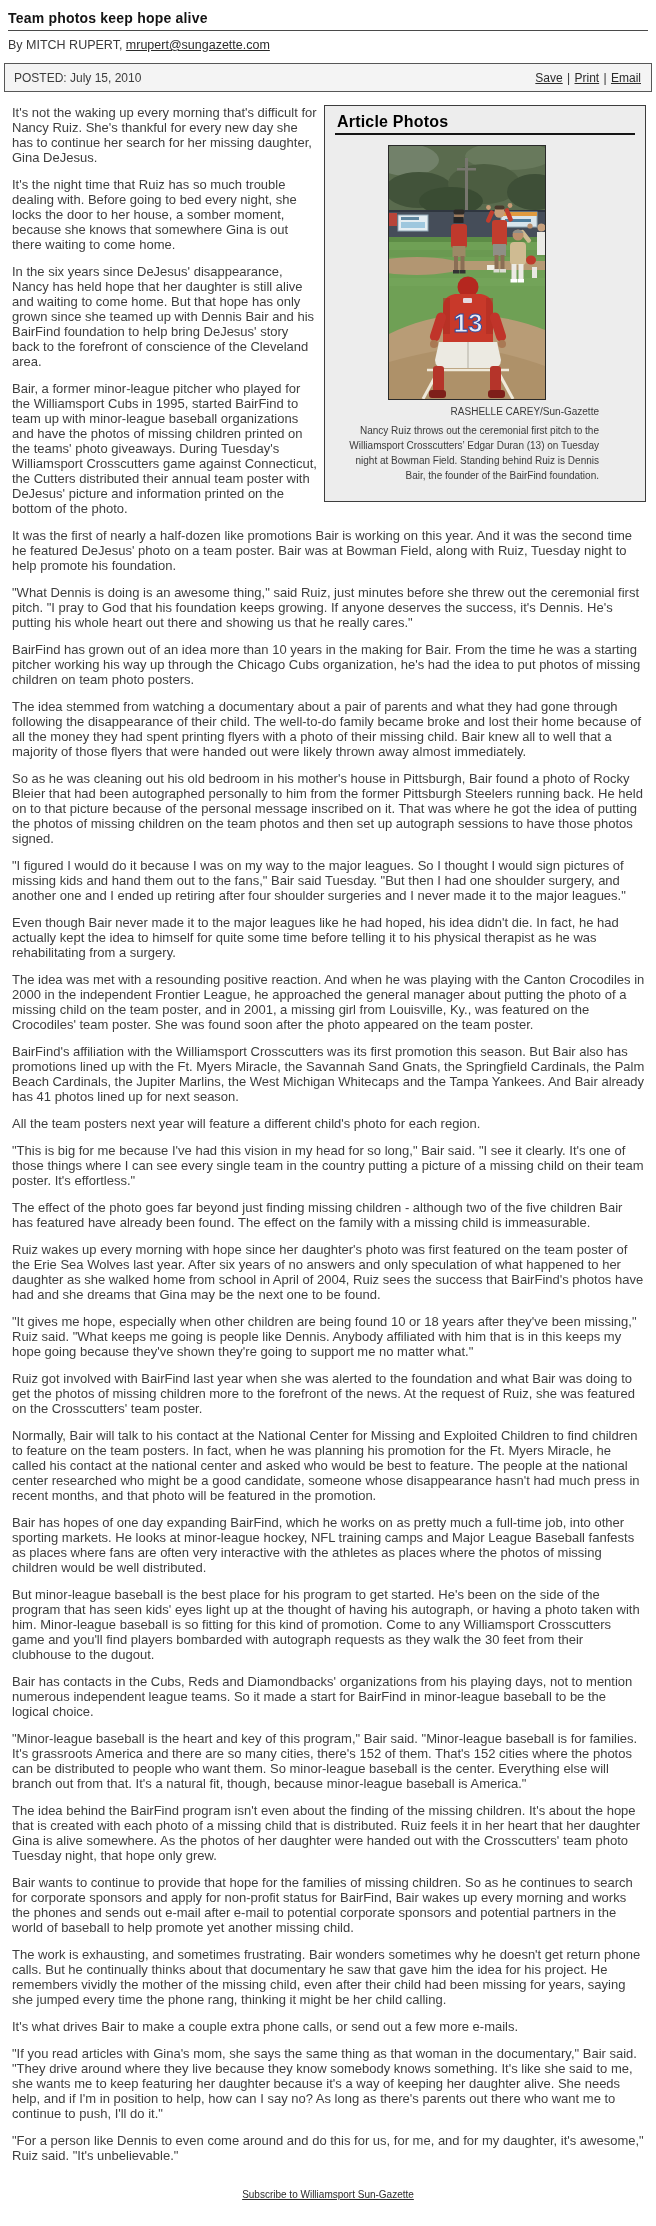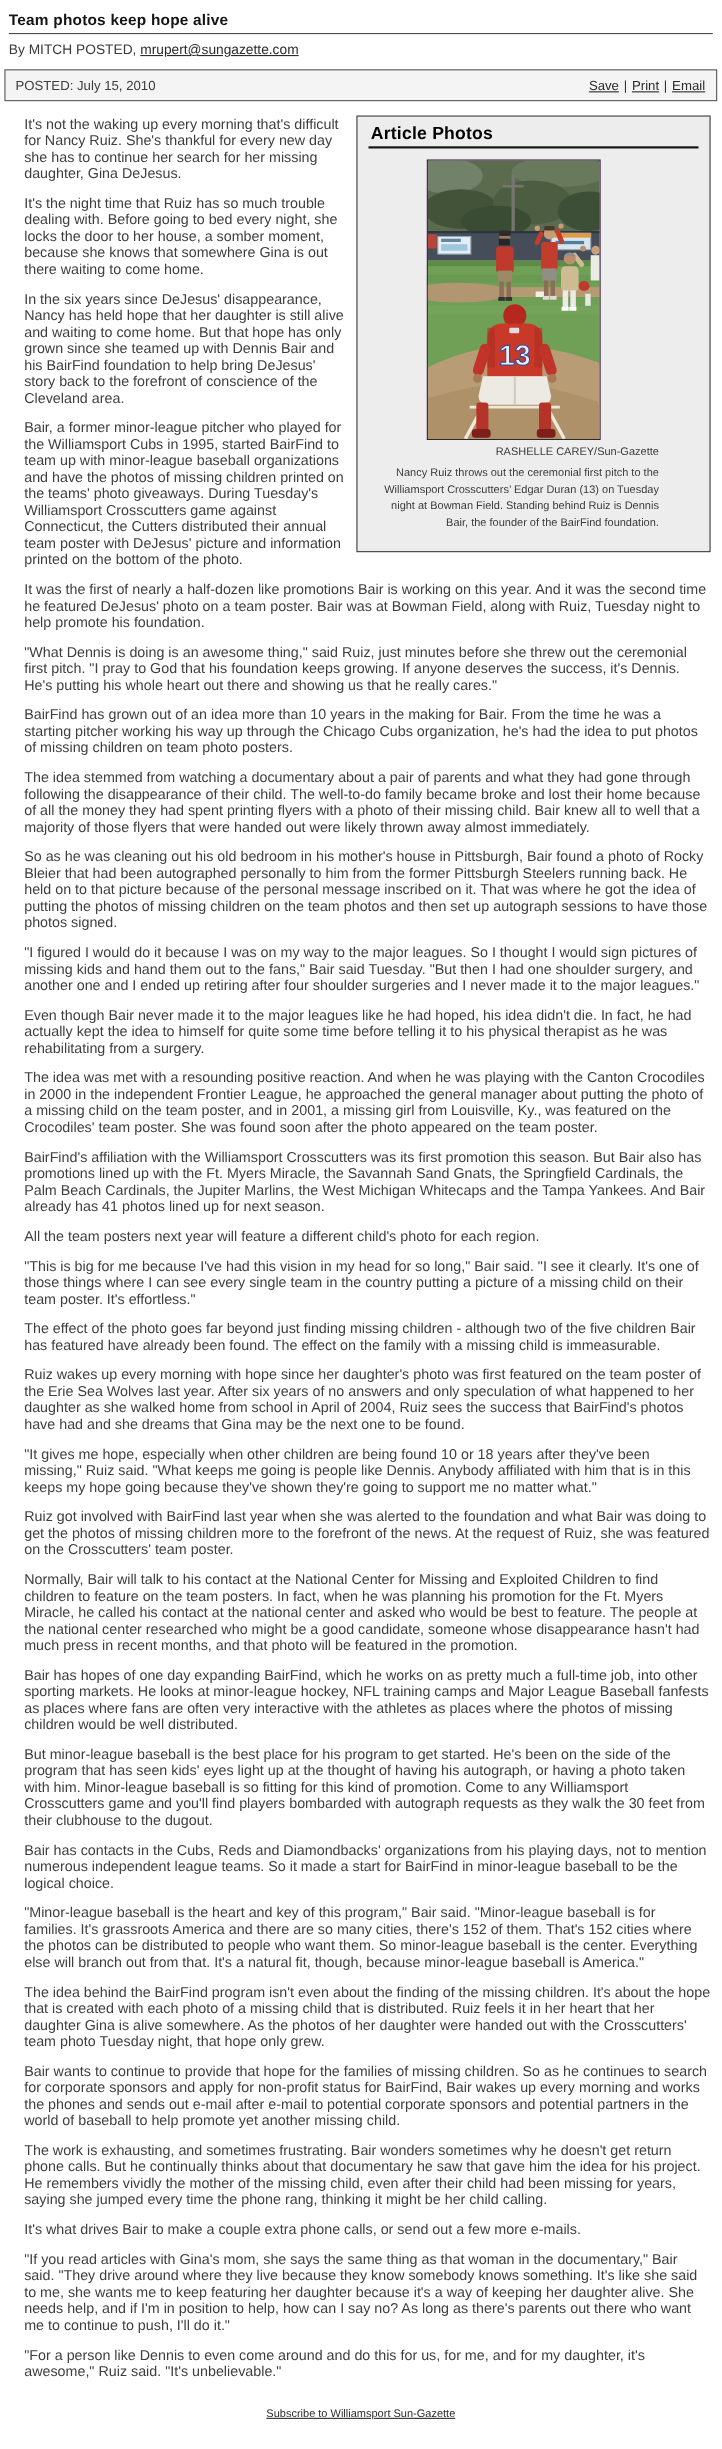--- a/index.html
+++ b/index.html
@@ -25,21 +25,21 @@
     display:flex;justify-content:space-between;align-items:center;
     border:1px solid #575757;background:#f4f4f4;
     height:27px;padding:0 9px;margin:0 1px;
     font-size:12px;
   }
   .posted-label{color:#3c3c3c;}
   .post-actions{white-space:nowrap;color:#333;}
   .post-actions a{margin:0 1px;}
 
   
-  .article{margin:13px 7px 0 19px;font-size:13px;line-height:15px;color:#3e3e3e;}
+  .article{margin:13px 7px 0 9px;font-size:13px;line-height:15px;color:#3e3e3e;}
   .article p.para{margin:0 0 12px 0;}
 
   
   .photo-box{
     float:right;
     width:300px;
     border:1px solid #3d3d3d;
     background:#ededed;
     padding:6px 10px 18px 10px;
     margin:0 0 12px 6px;
@@ -67,21 +67,21 @@
   .subscribe{text-align:center;margin:26px 0 0 0;font-size:10px;}
 </style>
 </head>
 <body>
 
 <div class="page">
 
   <h1 class="headline">Team photos keep hope alive</h1>
 
   <div class="byline">
-    <span>By MITCH POSTED, </span><a href="#">mrupert@sungazette.com</a>
+    <span>By MITCH RUPERT, </span><a href="#">mrupert@sungazette.com</a>
   </div>
 
   <div class="posted-bar">
     <span class="posted-label">POSTED: July 15, 2010</span>
     <span class="post-actions"><a href="#">Save</a> | <a href="#">Print</a> | <a href="#">Email</a></span>
   </div>
 
   <div class="article">
 
     <div class="photo-box">

